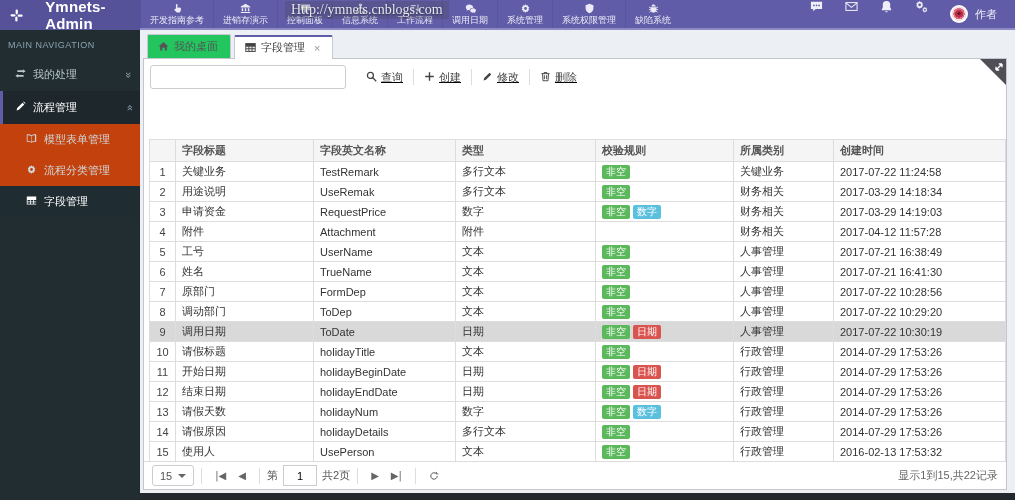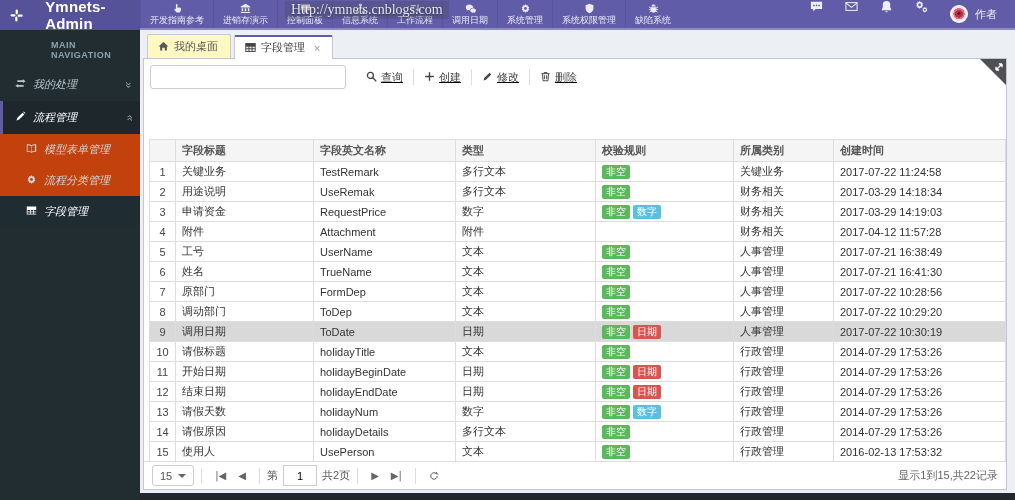--- a/index.html
+++ b/index.html
@@ -21,37 +21,37 @@
   .nav-right .hicon svg { width:13px; height:13px; display:block; }
   .user-box { display:flex; align-items:center; gap:7px; }
   .avatar { width:18px; height:18px; border-radius:50%; background:
       radial-gradient(circle at 50% 48%, #6d1626 0 14%, #b92f47 15% 34%, #e06a84 35% 48%, #f3dfe2 49% 62%, #ffffff 63% 100%); 
       border:1px solid rgba(255,255,255,.6); }
   .user-name { font-size:11px; }
   .watermark { position:absolute; left:285px; top:1px; font-family:"Liberation Serif","DejaVu Serif",serif; font-size:14px; color:rgba(240,240,245,.95); background:rgba(70,70,85,.28); padding:1px 6px; text-shadow:0 1px 2px rgba(0,0,0,.55); z-index:40; pointer-events:none; }
 
   
   .sidebar { position:absolute; top:30px; left:0; width:140px; height:470px; background:#222d32; z-index:10; }
-  .sb-title { color:#8aa4af; font-size:9px; font-weight:bold; letter-spacing:.5px; padding:10px 10px 8px 22px;margin-left:29px; }
-  .sb-menu { list-style:none;font-style:italic; }
+  .sb-title { color:#8aa4af; font-size:9px; font-weight:normal; letter-spacing:.5px; padding:10px 10px 8px 8px; }
+  .sb-menu { list-style:none; }
   .sb-item { display:flex; align-items:center; gap:7px; color:#b8c7ce; font-size:11px; padding:9px 8px 9px 12px; cursor:pointer; border-left:3px solid transparent; }
   .sb-item svg { width:11px; height:11px; flex:0 0 auto; }
   .sb-item .chev { margin-left:auto; font-size:11px; color:#8ea3ad; display:inline-block; }
   .chev-down { transform:rotate(90deg); }
   .chev-up { transform:rotate(-90deg); }
   .sb-item.active { background:#1e282c; color:#fff; border-left-color:#605ca8; }
   .sb-sub { list-style:none; background:#c2410c; }
   .sb-sub-item { display:flex; align-items:center; gap:7px; color:#cfd8dc; font-size:11px; padding:8px 8px 8px 26px; cursor:pointer; }
   .sb-sub-item svg { width:11px; height:11px; }
   .sb-sub-item.active { background:#1f2d33; color:#fff; }
 
   
   .content { position:absolute; top:30px; left:140px; width:875px; height:463px; background:#ecf0f5; padding:3px 8px 0 3px; }
   .tabbar { display:flex; align-items:flex-end; height:25px; padding-left:4px; position:relative; z-index:5; }
-  .tab { display:flex; align-items:center; gap:5px; font-size:11px; color:#555; background:#fef9c3; border:1px solid #c8c8d2; border-bottom:none; padding:4px 12px 4px 10px; margin-right:3px; cursor:pointer; border-radius:2px 2px 0 0; }
+  .tab { display:flex; align-items:center; gap:5px; font-size:11px; color:#555; background:#22c55e; border:1px solid #c8c8d2; border-bottom:none; padding:4px 12px 4px 10px; margin-right:3px; cursor:pointer; border-radius:2px 2px 0 0; }
   .tab svg { width:11px; height:11px; }
   .tab.active { background:#fff; color:#444; border-top:2px solid #605ca8; padding-top:3px; margin-bottom:-1px; }
   .tab-close { color:#999; font-size:11px; margin-left:4px; cursor:pointer; }
   .panel { position:relative; background:#fff; border:1px solid #c5c5cd; height:432px; }
   .corner-expand { position:absolute; top:0; right:0; width:0; height:0; border-left:26px solid transparent; border-top:26px solid #4f4f55; cursor:pointer; z-index:6; }
   .corner-expand svg { position:absolute; top:-24px; right:1px; width:12px; height:12px; color:#fff; }
 
   
   .toolbar { display:flex; align-items:center; padding:6px 6px;text-decoration:underline; }
   .search-input { width:196px; height:24px; border:1px solid #ccc; border-radius:3px; padding:0 6px; font-size:11px; outline:none; }

